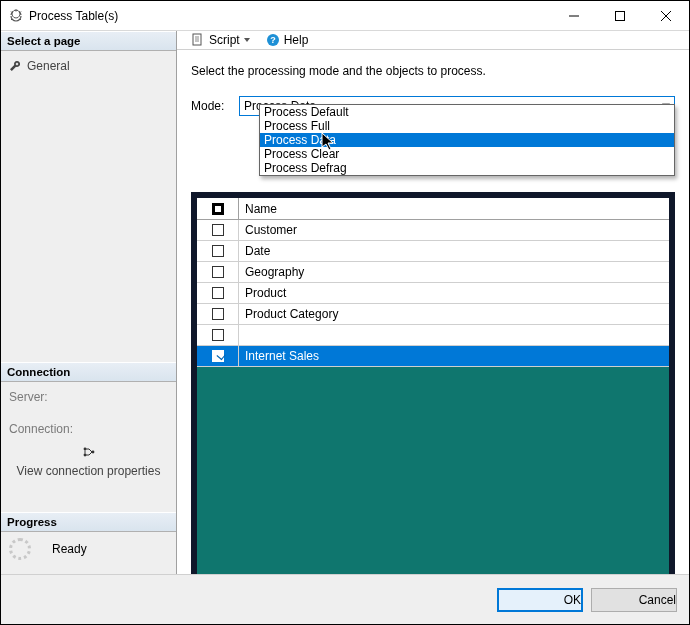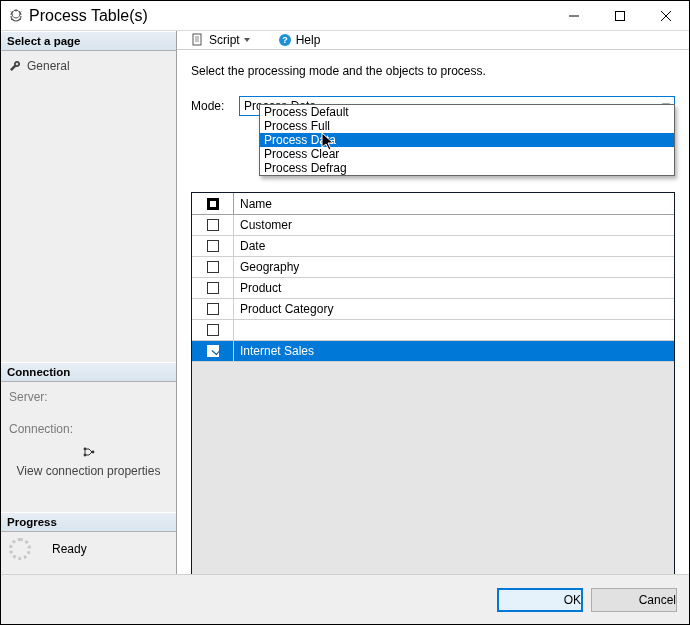--- a/index.html
+++ b/index.html
@@ -22,21 +22,21 @@
     display: flex;
     align-items: center;
     border-bottom: 1px solid #d9d9d9;
     padding-left: 8px;
   }
   .titlebar .ticon {
     width: 14px; height: 14px;
     margin-right: 6px;
     display: inline-flex; align-items: center; justify-content: center;
   }
-  .titlebar .title { flex: 0 0 auto; font-size: 16px; }
+  .titlebar .title { flex: 0 0 auto; font-size: 12px; }
   .titlebar .spacer { flex: 1 1 auto; }
   .winbtn {
     width: 46px; height: 30px;
     display: flex; align-items: center; justify-content: center;
     font-family: "Segoe UI Symbol", sans-serif;
     font-size: 11px;
   }
   
   .client {
     position: absolute;
@@ -80,21 +80,21 @@
   .rightpane {
     flex: 1 1 auto;
     display: flex;
     flex-direction: column;
     background: #fff;
     position: relative;
   }
   .toolbar {
     height: 30px;
     display: flex; align-items: center;
-    gap: 20px;
+    gap: 8px;
     padding: 0 10px;
     border-bottom: 1px solid #d0d0d0;
   }
   .tb-item { display:flex; align-items:center; gap:4px; padding:2px 4px; }
   .dropdown-caret {
     width:0;height:0;border-left:3px solid transparent;border-right:3px solid transparent;border-top:4px solid #555;
   }
   .content {
     flex:1 1 auto;
     padding: 14px 14px 0 14px;
@@ -134,22 +134,22 @@
   .modedrop .opt.sel { background:#0078d7; color:#fff; }
   
   .cursor {
     position:absolute; width:16px; height:20px;
     z-index:60;
     pointer-events:none;
   }
   
   .grid {
     margin-top: 76px;
-    border:1px solid #0f172a;
-    background:#e5e5e5;
+    border:6px solid #0f172a;
+    background:#0f766e;
     position:relative;
     height: 388px;
     overflow:hidden;
   }
   .gridinner { background:#fff; }
   .gh {
     display:flex; height:22px; background:#fff; border-bottom:1px solid #a0a0a0;
   }
   .gh .c1 {
     width:42px; border-right:1px solid #a0a0a0;

